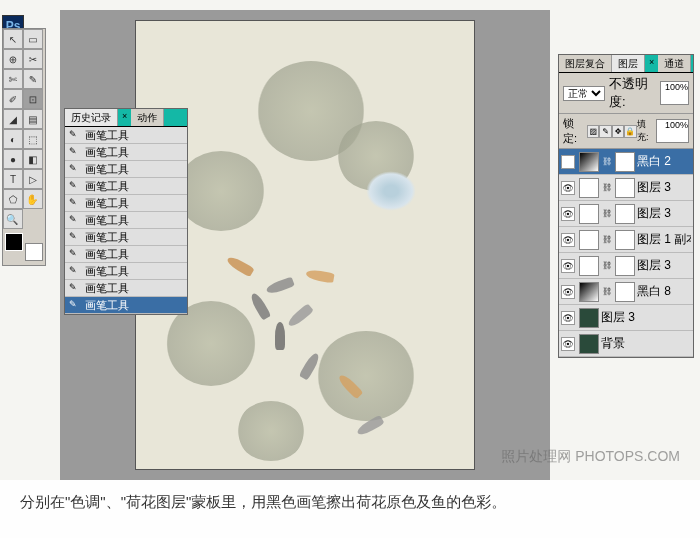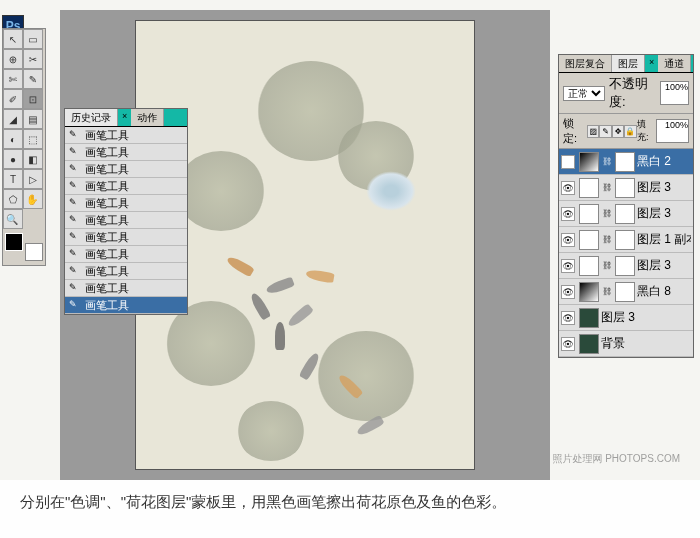--- a/index.html
+++ b/index.html
@@ -35,21 +35,21 @@
 .layer-row{display:flex;align-items:center;height:26px;border-bottom:1px solid #bbb;padding:0 2px;background:#e0e0e0}
 .layer-row.selected{background:#3a6ea5;color:#fff}
 .eye{width:14px;height:14px;border:1px solid #999;background:#fff;margin-right:2px;font-size:9px;display:flex;align-items:center;justify-content:center}
 .thumb{width:20px;height:20px;border:1px solid #888;margin:0 2px;background:#ccc}
 .thumb.gradient{background:linear-gradient(135deg,#000,#fff)}
 .thumb.white{background:#fff}
 .thumb.dark{background:#2a4a3a}
 .layer-name{font-size:12px;flex:1;white-space:nowrap;overflow:hidden}
 .link-ic{width:10px;height:10px;font-size:8px;margin:0 1px}
 .caption-area{position:absolute;bottom:0;left:0;right:0;height:58px;background:#fefefe;padding:10px 20px;font-size:15px;line-height:1.6;color:#333}
-.watermark{position:absolute;font-size:10px;color:#999;opacity:0.6}
+.watermark{position:absolute;font-size:14px;color:#999;opacity:0.6}
 .wm1{top:180px;left:110px}
 .wm2{bottom:72px;right:20px;color:#666}
 </style>
 </head>
 <body>
 
 <div class="ps-icon">Ps</div>
 
 <div class="toolbar">
   <div class="tool">↖</div>

